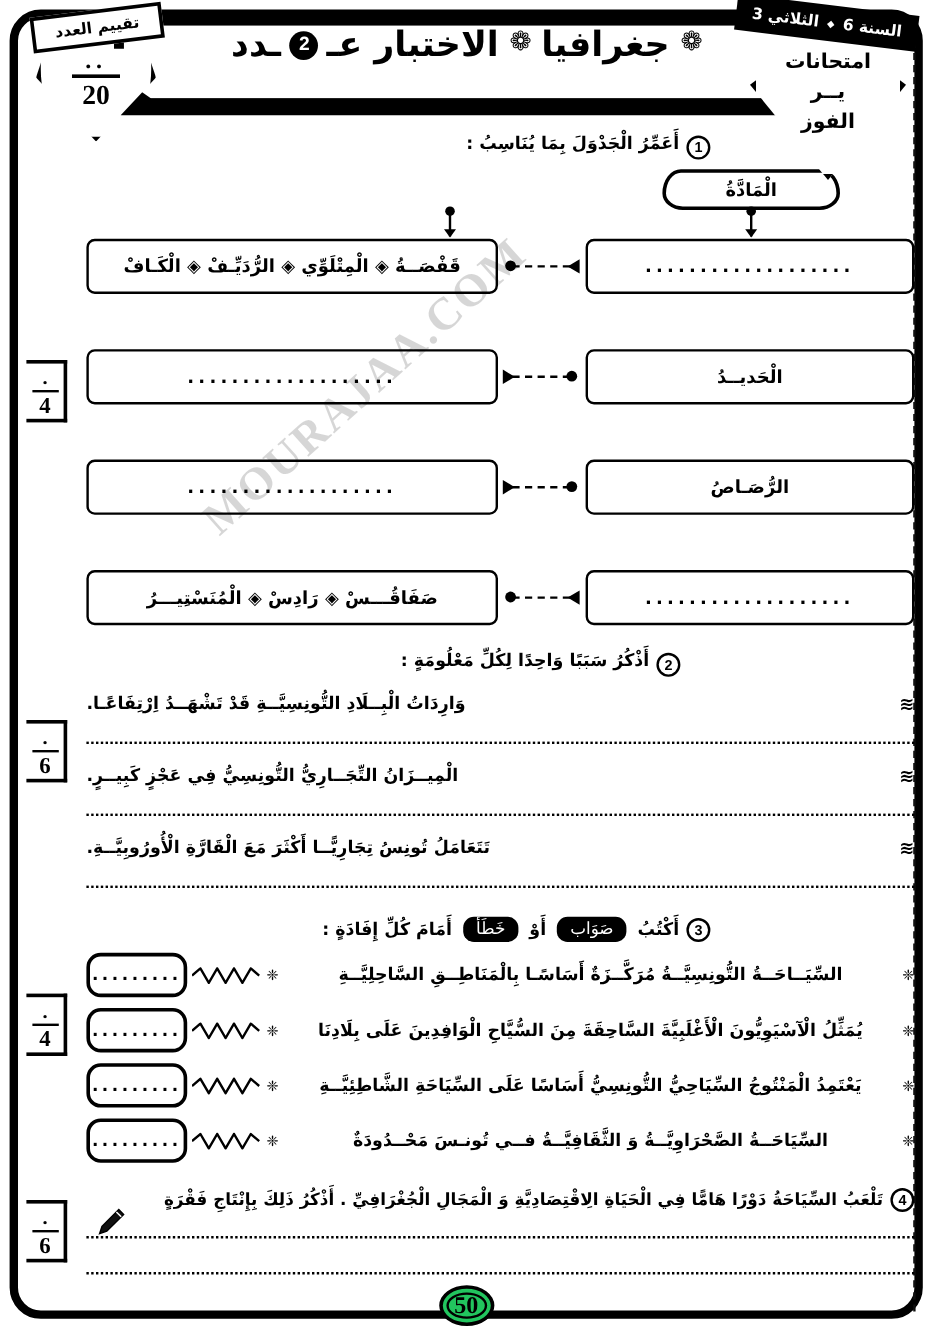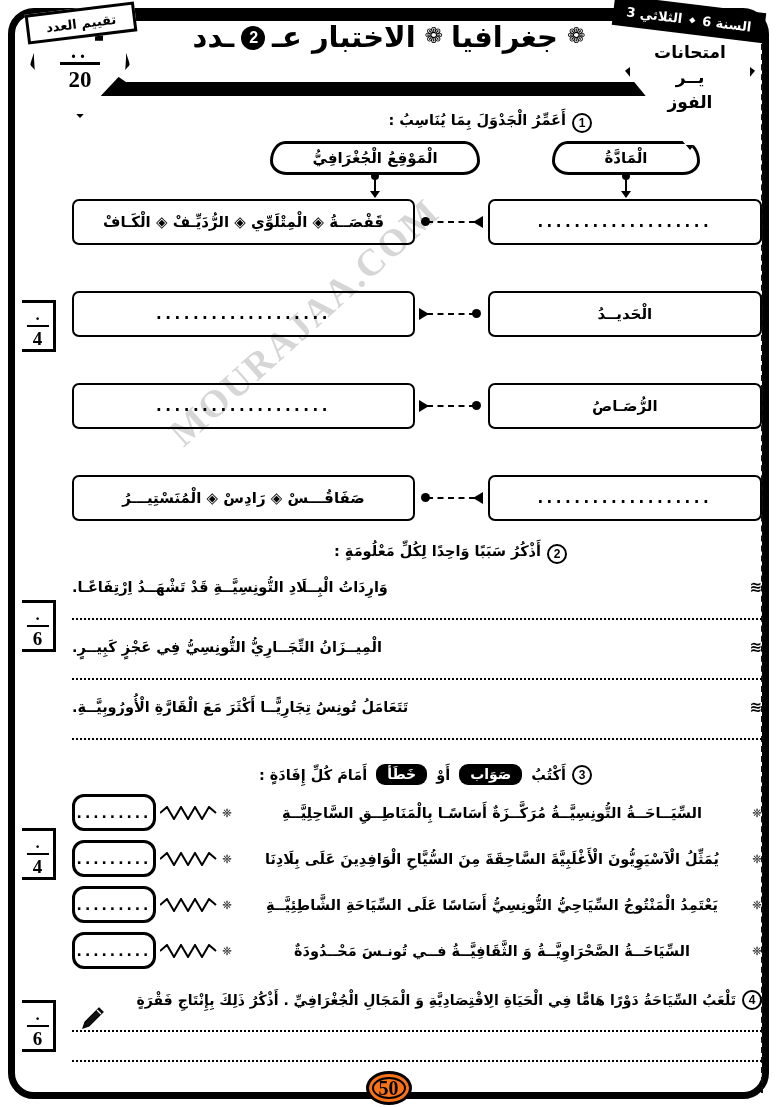--- a/index.html
+++ b/index.html
@@ -276,21 +276,21 @@
     height: 2px;
     margin: 0;
   }
 
   
   .badge-word {
     display: inline-flex; align-items: center; justify-content: center;
     background: #000; color: #fff;
     border-radius: 9px;
     padding: 2px 11px 3px;
-    font-size: 14px; font-weight: bold;
+    font-size: 14px; font-weight: normal;
     font-family: "DejaVu Sans", sans-serif;
     margin: 0 3px;
   }
   .tf-row {
     display: flex; align-items: center; gap: 4px;
     direction: rtl;
     margin-top: 9px;
   }
   .tf-text {
     flex: 1; text-align: center;
@@ -319,21 +319,21 @@
   }
 
   
   .page-num {
     position: absolute;
     left: 50%; transform: translateX(-50%);
     bottom: 2px;
     width: 46px; height: 34px;
     border: 3px solid #000;
     border-radius: 50%;
-    background: #f97316;
+    background: #22c55e;
     display: flex; align-items: center; justify-content: center;
     font-family: "Liberation Serif", serif;
     font-size: 20px; font-weight: bold;
     z-index: 9;
   }
   .page-num:after {
     content: ""; position: absolute;
     left: 3px; top: 3px; right: 3px; bottom: 3px;
     border: 2px solid #000; border-radius: 50%;
   }
@@ -421,21 +421,20 @@
 
     <section>
       <div class="q-line" style="justify-content:flex-start; padding-right:170px;">
         <span class="qnum">1</span>
         <span>أَعَمِّرُ الْجَدْوَلَ بِمَا يُنَاسِبُ :</span>
       </div>
 
       <div class="col-heads">
         <div class="head-bubble head-madda">الْمَادَّةُ</div>
         <div class="head-arrow arr-madda"></div>
-        <div class="head-bubble head-mawqi">الْمَوْقِعُ الْجُغْرَافِيُّ</div>
         <div class="head-arrow arr-mawqi"></div>
       </div>
 
       <table class="ex1">
         <tbody>
 
           <tr>
             <td style="width:272px;">
               <div class="cell-box left-col">
                 <span class="dots-fill">...................</span>

